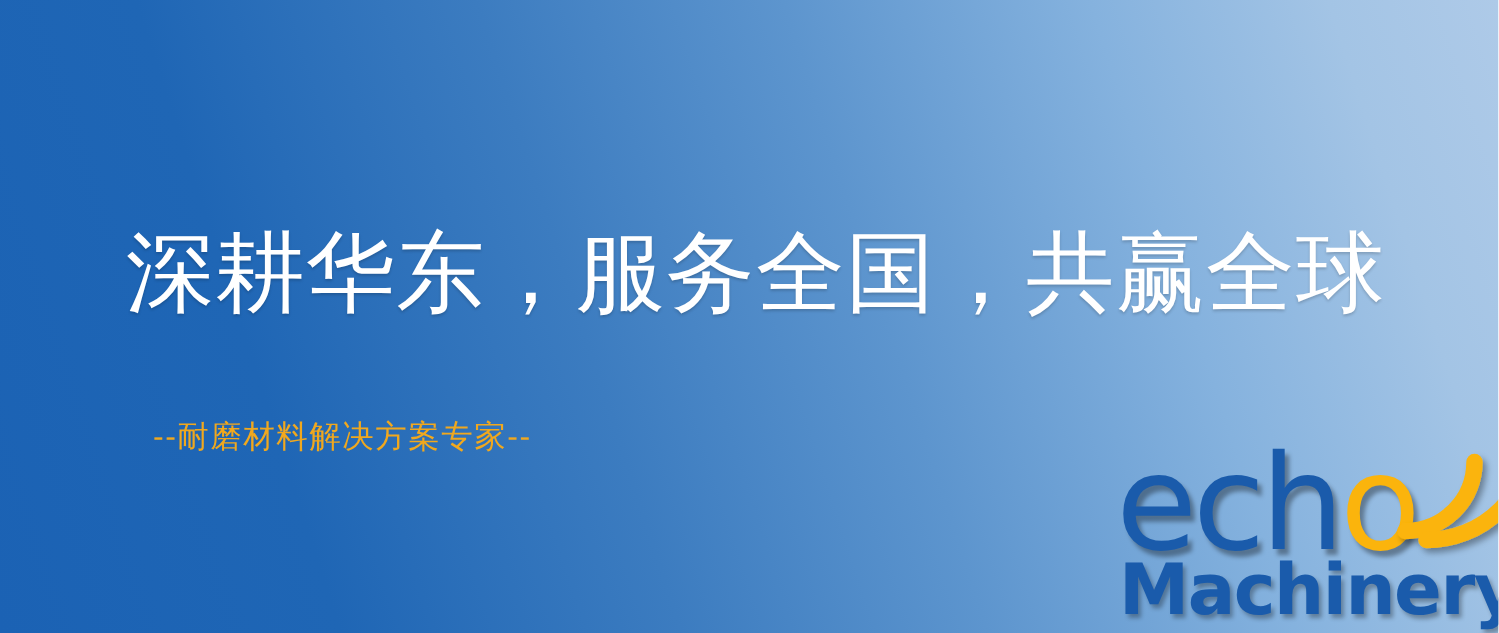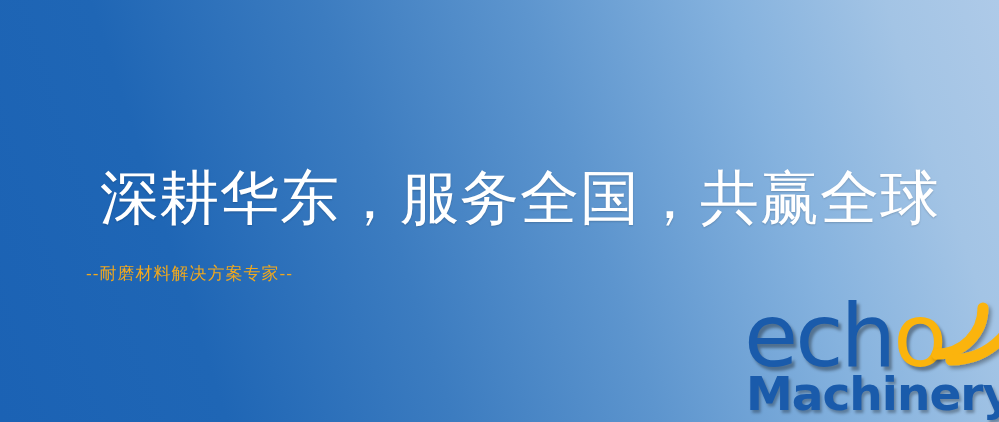--- a/index.html
+++ b/index.html
@@ -22,40 +22,40 @@
                 #85b2de 76%,
                 #a3c4e5 90%,
                 #aecae8 100%);
   }
 
   
   #headline {
     position: absolute;
     left: 84px;
     top: 152px;
-    margin: 16px;
+    margin: 0;
     font-family: "DejaVu Serif", "Liberation Serif", serif;
     font-weight: 400;
     font-size: 59px;
     line-height: 1.0;
     color: #ffffff;
     letter-spacing: 1px;
     white-space: nowrap;
     text-shadow: 0 1px 2px rgba(0,0,0,0.18);
   }
 
   
   #subtitle {
     position: absolute;
     left: 86px;
     top: 265px;
-    margin: 0;
+    margin: 16px;
     font-family: "DejaVu Serif", "Liberation Serif", serif;
     font-weight: 400;
-    font-size: 17px;
+    font-size: 21px;
     line-height: 1.0;
     color: #f0a81e;
     letter-spacing: 1px;
     white-space: nowrap;
   }
 
   
   #logo {
     position: absolute;
     left: 744px;

